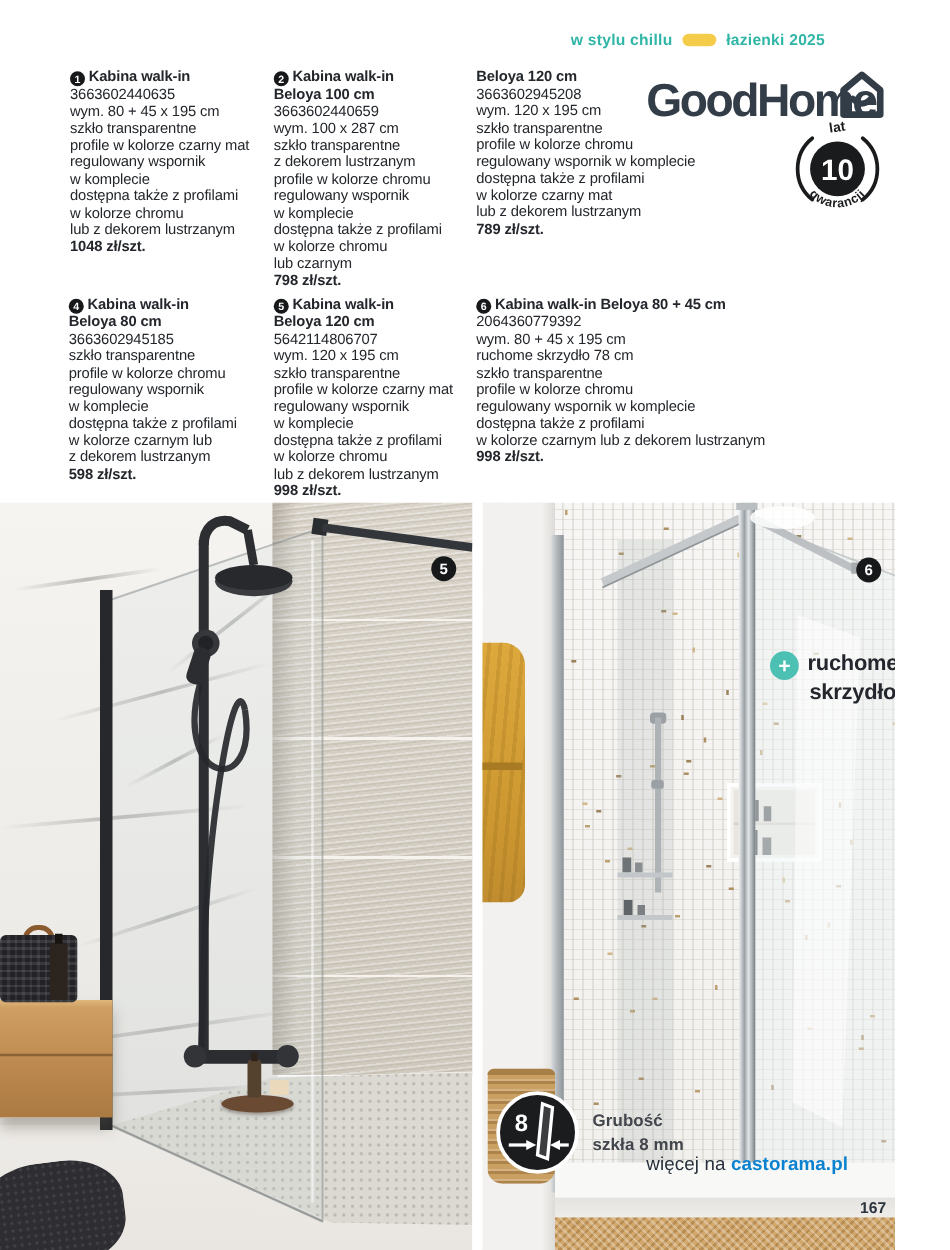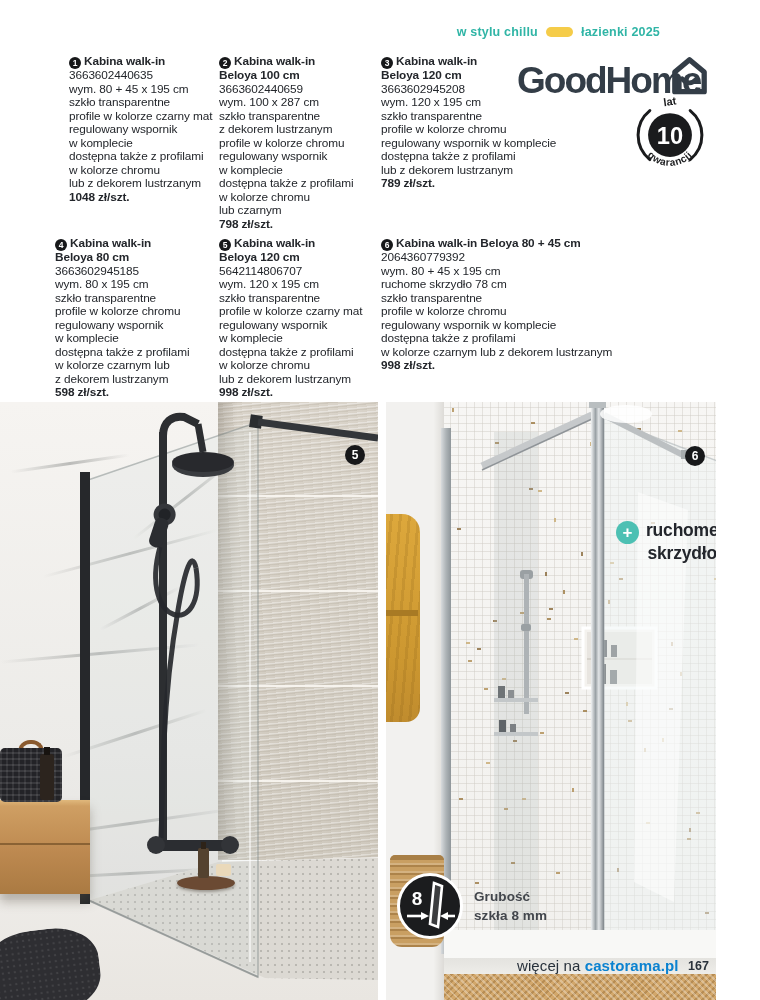--- a/index.html
+++ b/index.html
@@ -21,21 +21,21 @@
 
   
   .product { position:absolute; width:340px; font-size:11.8px; line-height:13.5px;
              color:#23262b; letter-spacing:-0.1px; }
   .p-line { white-space:nowrap; }
   .p-title { font-weight:bold; }
   .p-price { font-weight:bold; }
   .num-badge { display:inline-block; width:12px; height:12px; border-radius:50%; background:#17181a;
                color:#fff; font-size:8.5px; font-weight:bold; text-align:center; line-height:12px;
                vertical-align:-1px; margin-right:3px; letter-spacing:0; }
-  #p0 { left:69px; top:55px; } #p1 { left:219px; top:55px; } #p2 { left:381px; top:55px; }
+  #p0 { left:56px; top:55px; } #p1 { left:219px; top:55px; } #p2 { left:381px; top:55px; }
   #p3 { left:55px; top:237px; } #p4 { left:219px; top:237px; } #p5 { left:381px; top:237px; }
 
   
   .photo { position:absolute; top:402px; height:598px; overflow:hidden; }
   .photo-left { left:0; width:378px; }
   .photo-right { left:386px; width:374px; }
 
   
   .lp-wall-marble { position:absolute; left:0; top:0; width:222px; height:500px;
       background:linear-gradient(180deg,#f6f4f1,#ecebe8 70%,#e6e4e1); }
@@ -117,21 +117,21 @@
 
   .callout { position:absolute; left:616px; top:519px; display:flex; gap:7px; align-items:flex-start; }
   .callout-plus { width:23px; height:23px; border-radius:50%; background:#4cc0b3; color:#fff; font-size:17px;
       font-weight:bold; display:flex; align-items:center; justify-content:center; margin-top:2px; flex:none; }
   .callout-text { font-size:17.5px; font-weight:bold; color:#23262c; line-height:23px; text-align:center;
       letter-spacing:-0.2px; }
 
   .glass-info { position:absolute; left:396px; top:872px; display:flex; align-items:center; gap:10px; }
   .glass-info-text { font-size:13.5px; font-weight:bold; color:#42464c; line-height:19px; letter-spacing:.1px; }
 
-  .footer-more { position:absolute; top:957px; left:517px; font-size:15px; color:#28313b; letter-spacing:.1px; }
+  .footer-more { position:absolute; top:923px; left:517px; font-size:15px; color:#28313b; letter-spacing:.1px; }
   .footer-link { font-weight:bold; color:#0b82d0; }
   .page-num { position:absolute; top:959px; left:688px; font-size:12.5px; font-weight:bold; color:#2b333c; }
 </style>
 </head>
 <body>
 
 <div class="page">
 
   <div class="header-strip">
     <span>w stylu chillu</span>
@@ -183,36 +183,35 @@
       <div class="p-line">z dekorem lustrzanym</div>
       <div class="p-line">profile w kolorze chromu</div>
       <div class="p-line">regulowany wspornik</div>
       <div class="p-line">w komplecie</div>
       <div class="p-line">dostępna także z profilami</div>
       <div class="p-line">w kolorze chromu</div>
       <div class="p-line">lub czarnym</div>
       <div class="p-line p-price">798 zł/szt.</div>
     </div>
   <div class="product" id="p2">
-      <div class="p-line p-title"><span class="num-badge">3</span>Kabina walk-in</div>
       <div class="p-line p-title">Beloya 120 cm</div>
       <div class="p-line">3663602945208</div>
       <div class="p-line">wym. 120 x 195 cm</div>
       <div class="p-line">szkło transparentne</div>
       <div class="p-line">profile w kolorze chromu</div>
       <div class="p-line">regulowany wspornik w komplecie</div>
       <div class="p-line">dostępna także z profilami</div>
+      <div class="p-line">w kolorze czarny mat</div>
       <div class="p-line">lub z dekorem lustrzanym</div>
       <div class="p-line p-price">789 zł/szt.</div>
     </div>
   <div class="product" id="p3">
       <div class="p-line p-title"><span class="num-badge">4</span>Kabina walk-in</div>
       <div class="p-line p-title">Beloya 80 cm</div>
       <div class="p-line">3663602945185</div>
-      <div class="p-line">wym. 80 x 195 cm</div>
       <div class="p-line">szkło transparentne</div>
       <div class="p-line">profile w kolorze chromu</div>
       <div class="p-line">regulowany wspornik</div>
       <div class="p-line">w komplecie</div>
       <div class="p-line">dostępna także z profilami</div>
       <div class="p-line">w kolorze czarnym lub</div>
       <div class="p-line">z dekorem lustrzanym</div>
       <div class="p-line p-price">598 zł/szt.</div>
     </div>
   <div class="product" id="p4">

